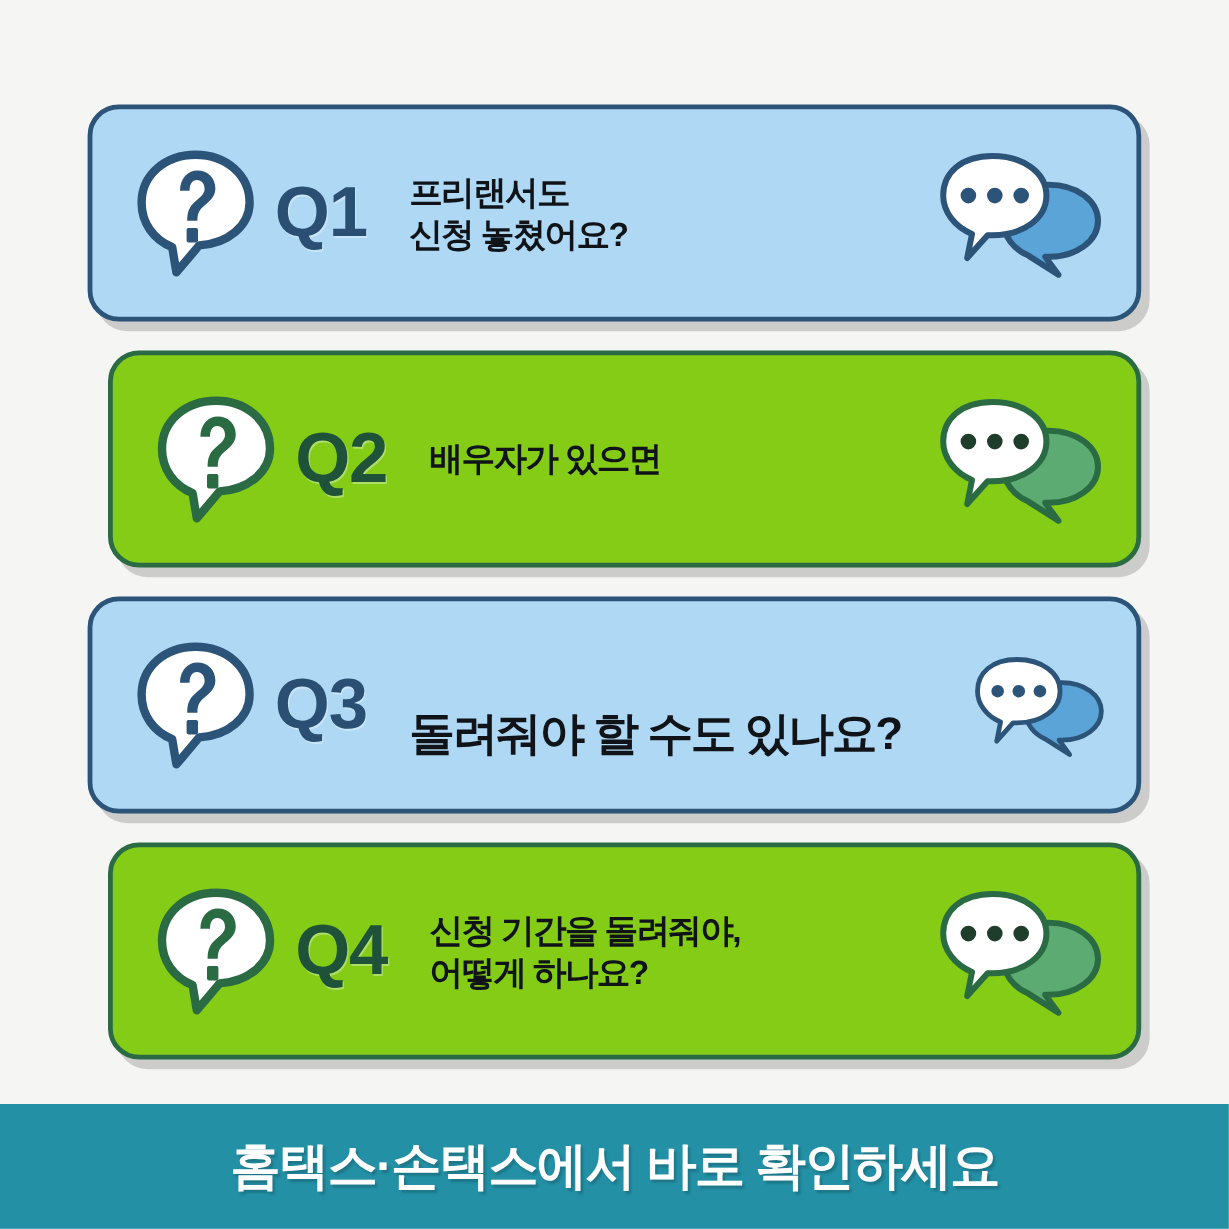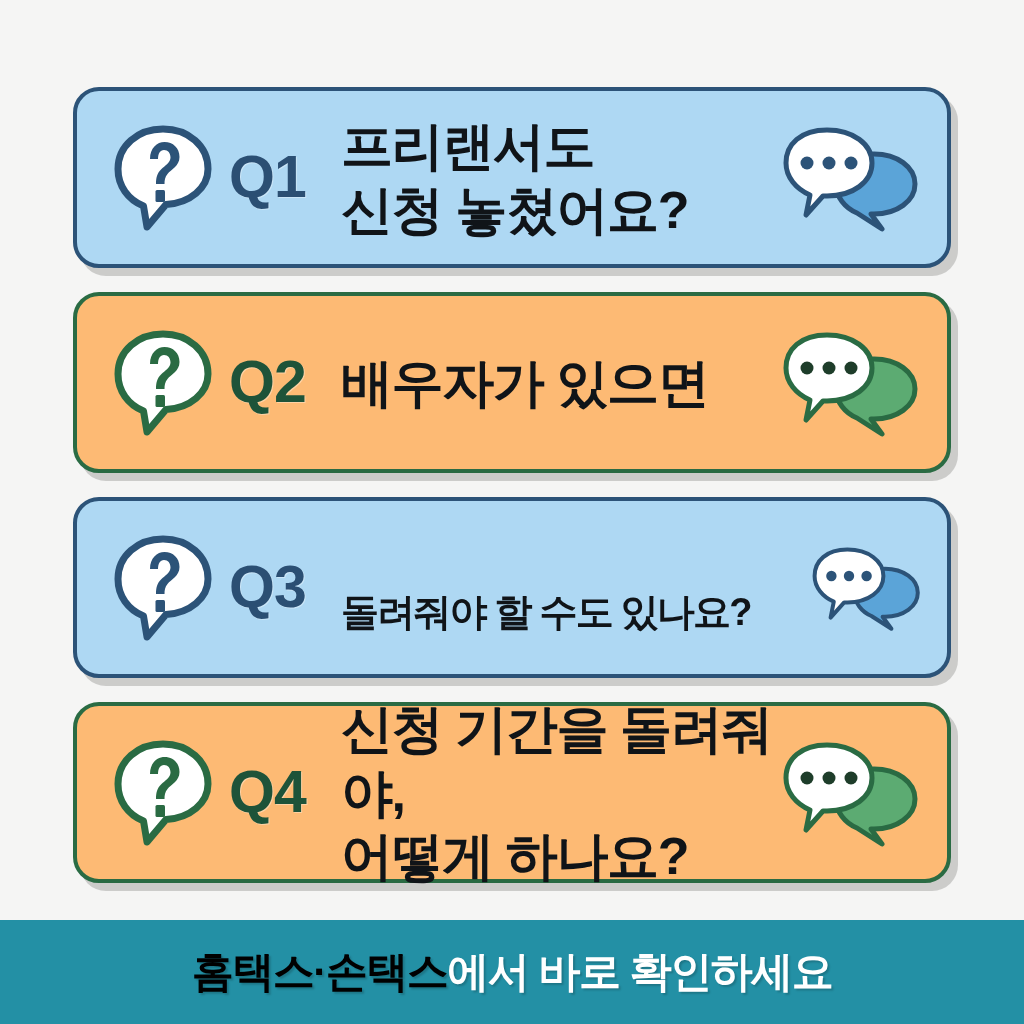--- a/index.html
+++ b/index.html
@@ -38,22 +38,23 @@
     margin-bottom: 24px;
     border-radius: 26px;
     border: 4px solid #2c5378;
     background: #aed8f3;
     box-shadow: 7px 8px 0 0 rgba(190,190,188,0.75);
     display: flex;
     align-items: center;
     padding: 0 18px 0 34px;
   }
   .card.green {
-    background: #fdba74;
+    background: #84cc16;
     border-color: #2a6b43;
+    margin-left: 17px;
   }
 
   
   .qmark {
     position: relative;
     flex: 0 0 auto;
     width: 104px;
     height: 108px;
     margin-right: 14px;
   }
@@ -71,21 +72,21 @@
     line-height: 1;
     margin-right: 8px;
     text-shadow: 1px 1px 0 rgba(255,255,255,0.35);
   }
   .card.green .qlabel { color: #1e5339; }
 
   
   .qtext {
     flex: 1 1 auto;
     color: #101418;
-    font-size: 52px;
+    font-size: 28px;
     font-weight: 700;
     line-height: 1.22;
     letter-spacing: -1.4px;
     white-space: pre-line;
     padding-top: 2px;
   }
   .card.wide .qtext { font-size: 38px; letter-spacing: -1.8px; }
 
   
   .chat {
@@ -112,21 +113,21 @@
   }
   .banner-text {
     font-size: 42px;
     font-weight: 700;
     letter-spacing: -1.5px;
     line-height: 1;
     white-space: nowrap;
     color: #ffffff;
     text-shadow: 2px 2px 2px rgba(0,0,0,0.18);
   }
-  .banner-text .hl { color: #000000; }
+  .banner-text .hl { color: #ffffff; }
 </style>
 </head>
 <body>
 
 <div id="root">
 
   <div class="cards">
 
     <div class="card">
       <div class="qmark">

